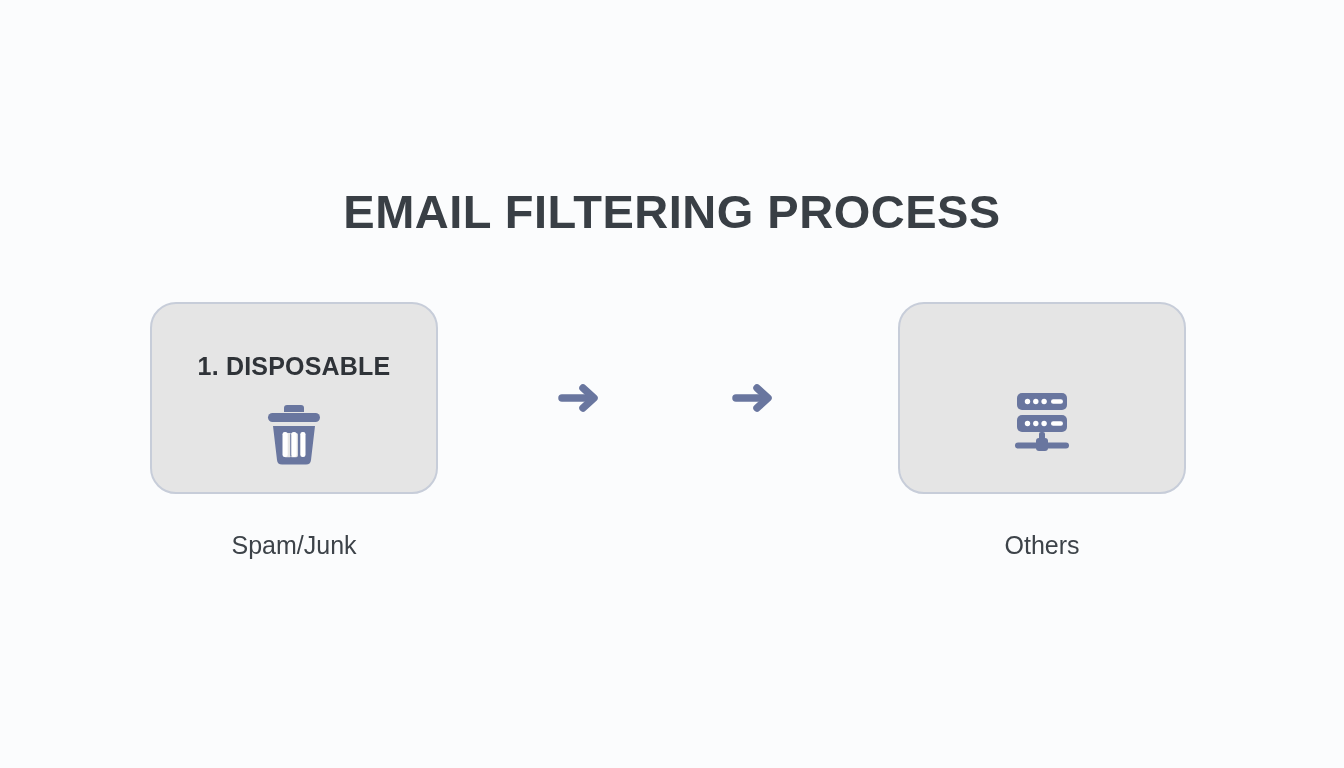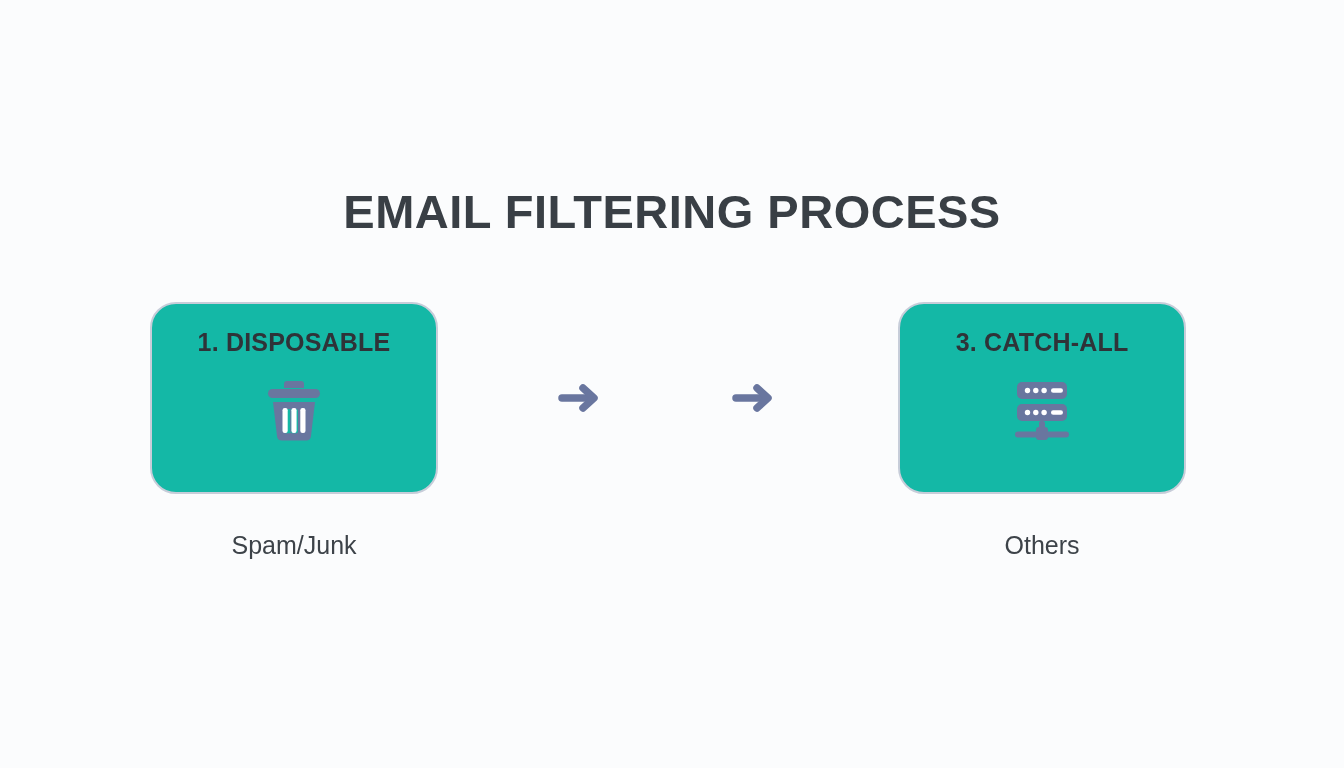--- a/index.html
+++ b/index.html
@@ -42,25 +42,25 @@
     flex-direction: row;
     align-items: center;
     justify-content: space-between;
   }
 
   .card {
     width: 288px;
     height: 192px;
     border: 2px solid #c7cdd9;
     border-radius: 26px;
-    background: #14b8a6;
+    background: #e5e5e5;
     display: flex;
     flex-direction: column;
     align-items: center;
-    justify-content: flex-start;
+    justify-content: center;
     padding-top: 26px;
     flex: 0 0 auto;
   }
 
   .card-title {
     font-size: 25px;
     font-weight: 700;
     color: #2f3338;
     letter-spacing: 0.2px;
     text-align: center;
@@ -161,21 +161,20 @@
   <div class="arrow">
     <svg width="48" height="40" viewBox="0 0 48 40" aria-hidden="true">
       <g stroke="#69769f" stroke-width="7.5" stroke-linecap="round" stroke-linejoin="round" fill="none">
         <line x1="5" y1="20" x2="34" y2="20"></line>
         <polyline points="26,10 37,20 26,30"></polyline>
       </g>
     </svg>
   </div>
 
   <div class="card">
-    <div class="card-title">3. CATCH-ALL</div>
     <div class="card-icon">
       <svg width="72" height="72" viewBox="0 0 72 72" aria-hidden="true">
         <g fill="#69769f">
 
           <rect x="11" y="9" width="50" height="17" rx="5"></rect>
 
           <rect x="11" y="31" width="50" height="17" rx="5"></rect>
 
           <rect x="33" y="48" width="6" height="13" rx="2"></rect>
 

